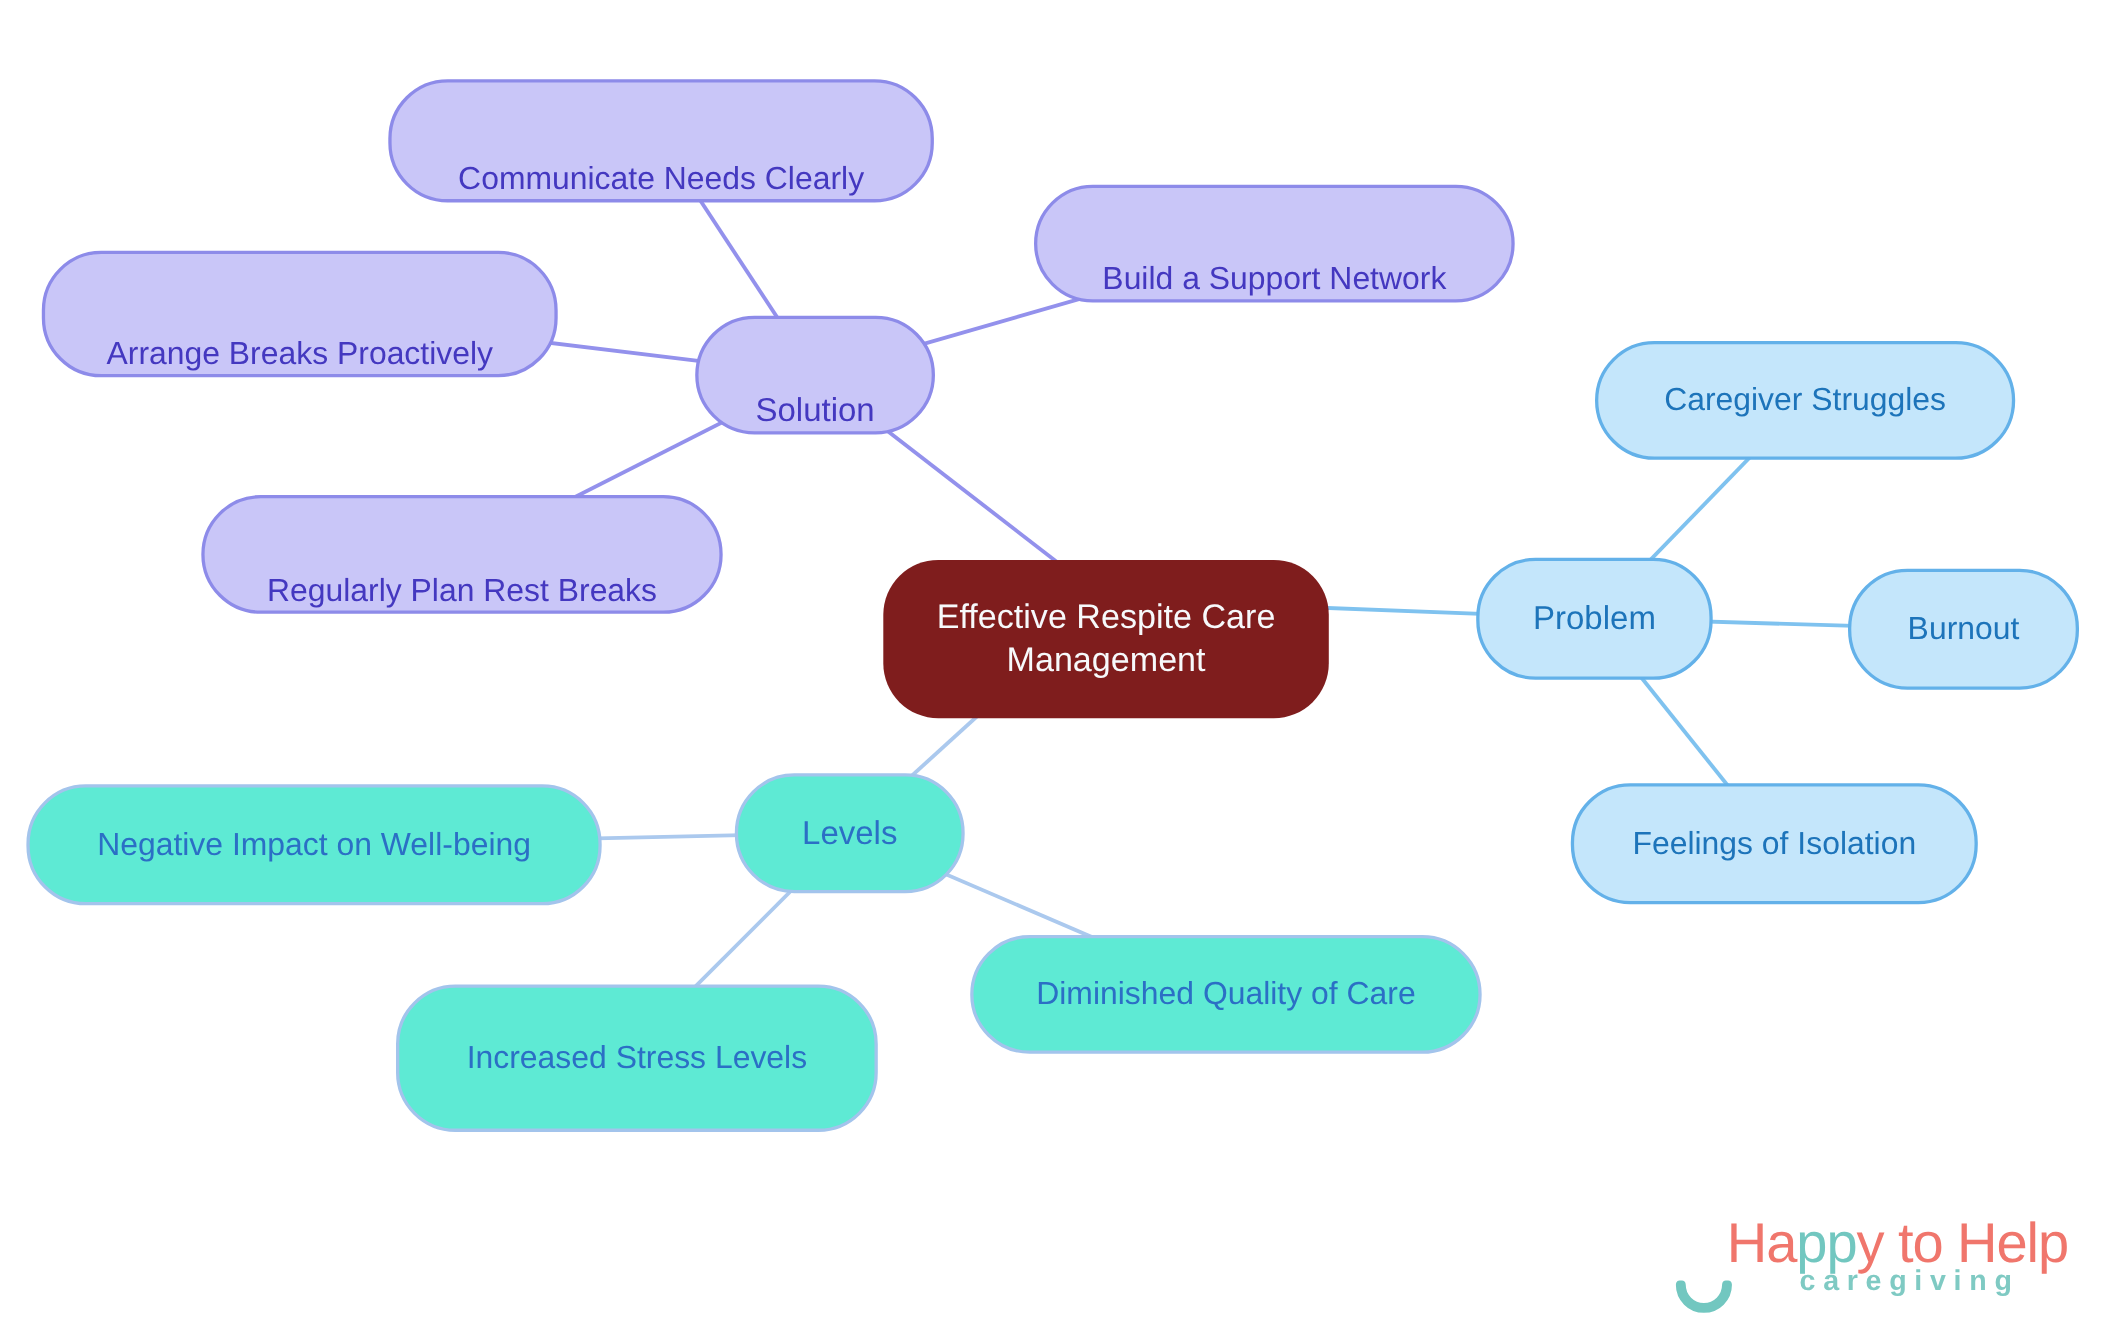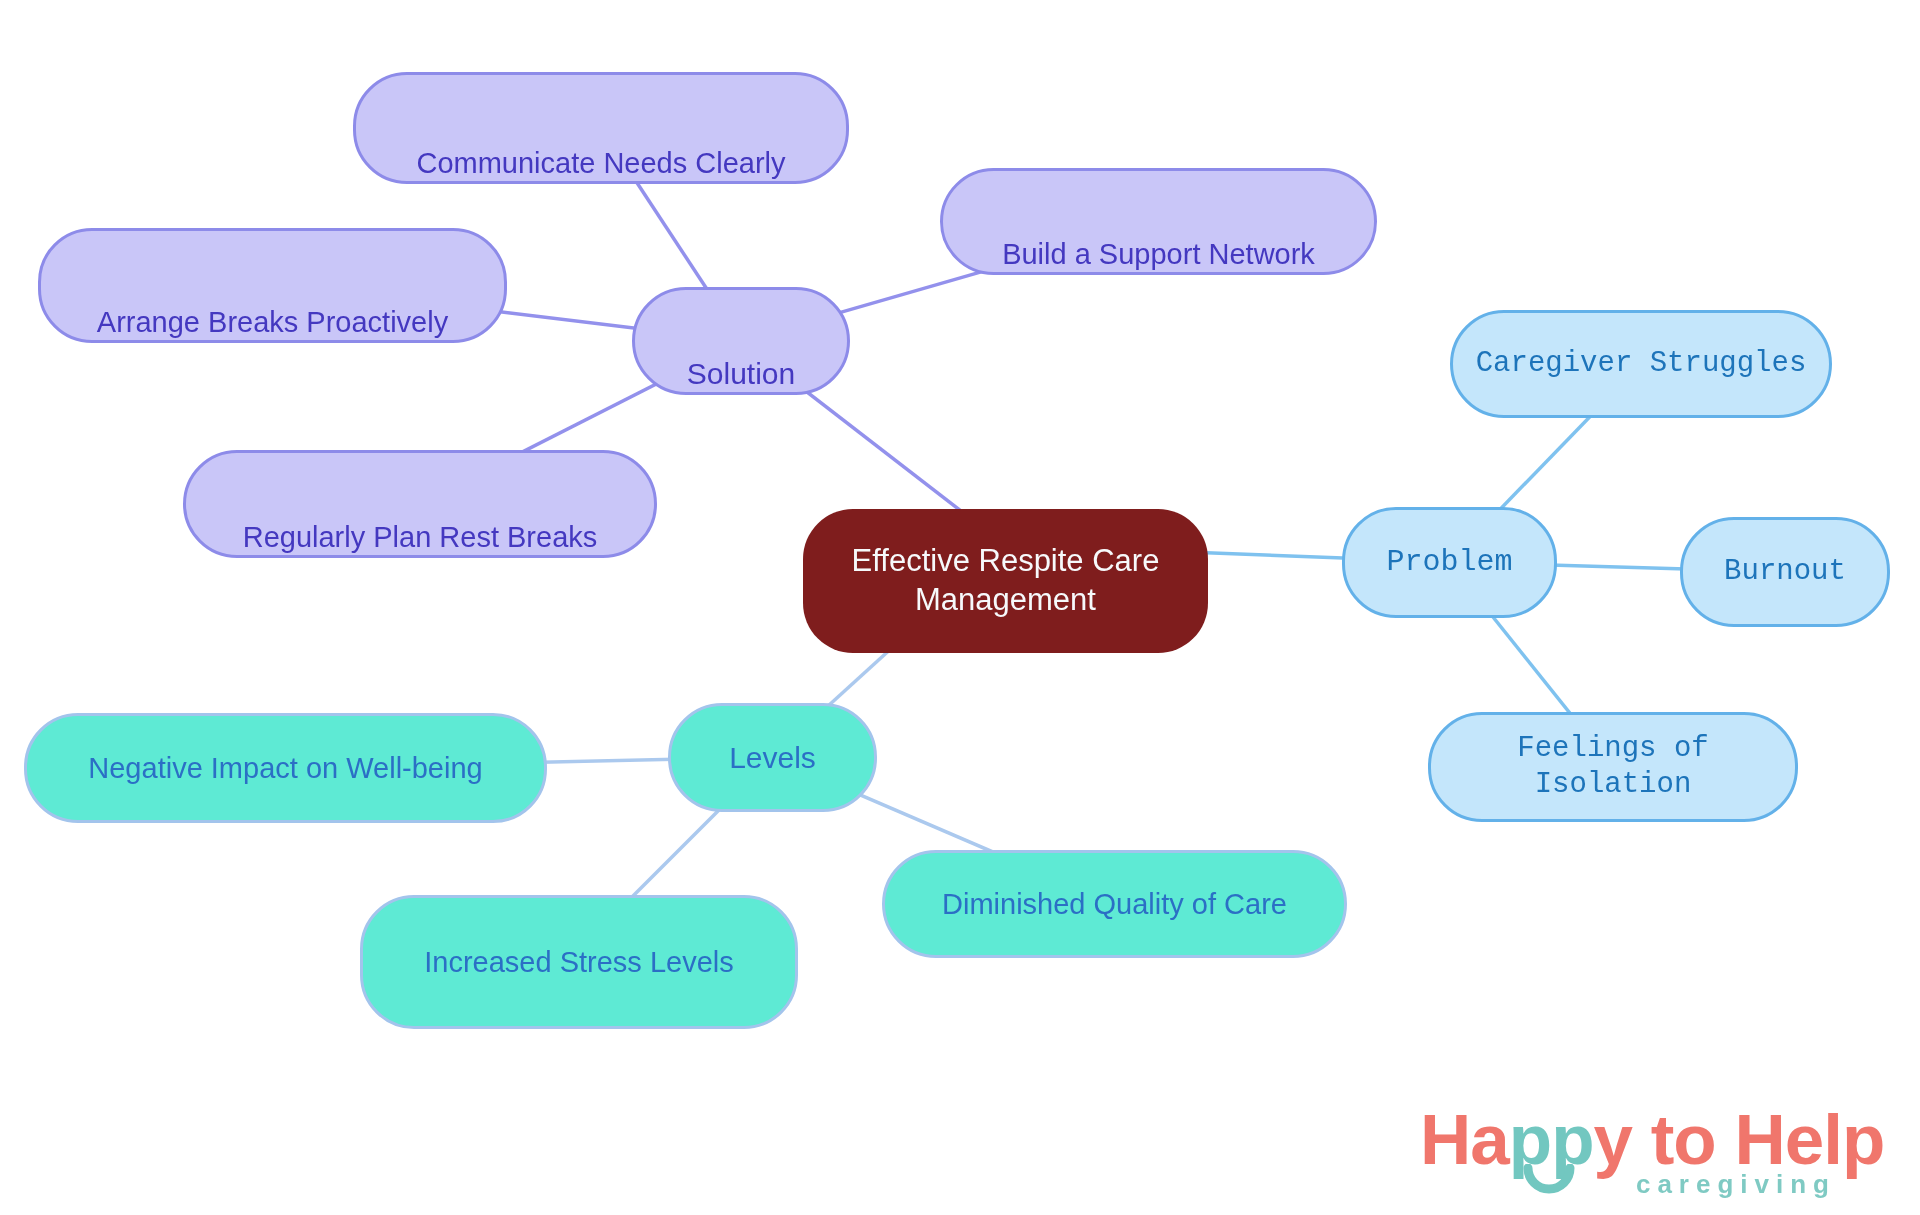--- a/index.html
+++ b/index.html
@@ -46,40 +46,39 @@
     border: 3px solid #8d8be9;
     color: #4438c0;
     font-size: 29px;
     align-items: flex-end;
   }
   .n-prob {
     background: #c4e6fb;
     border: 3px solid #63b1e9;
     color: #1d74ba;
     font-size: 29px;
-    font-family: Liberation Mono, monospace;
   }
   .n-agit {
     background: #5eead4;
     border: 3px solid #a3c4ec;
     color: #2b6fc5;
     font-size: 29px;
   }
   .branch-label { font-size: 30px; }
 
   .logo {
     position: absolute;
     left: 1420px;
     top: 1104px;
     width: 460px;
     text-align: right;
   }
   .logo-main {
-    font-size: 71px;
-    font-weight: bold;
+    font-size: 51px;
+    font-weight: normal;
     letter-spacing: -1px;
     color: #f0766c;
     line-height: 1.0;
     white-space: nowrap;
     text-align: right;
   }
   .logo-main .teal { color: #72c7c0; }
   .logo-smile {
     position: absolute;
     left: 103px;

